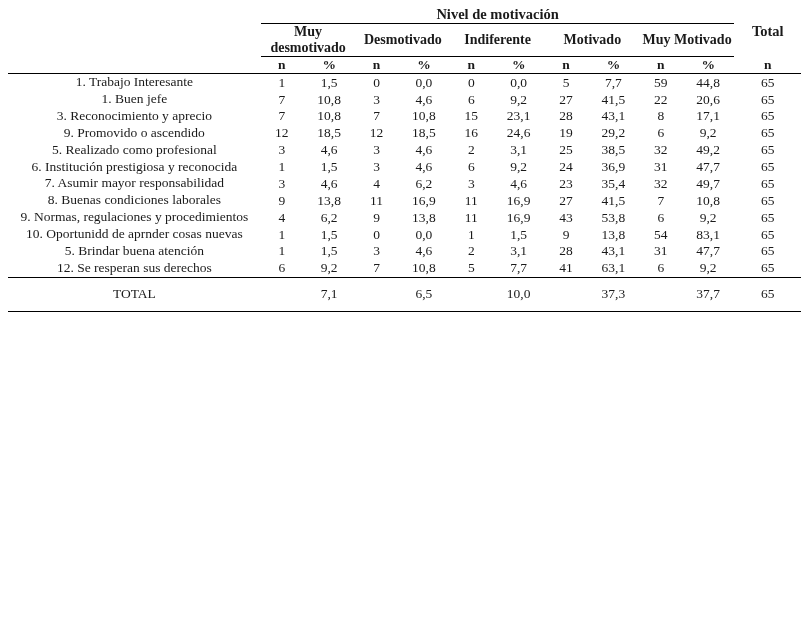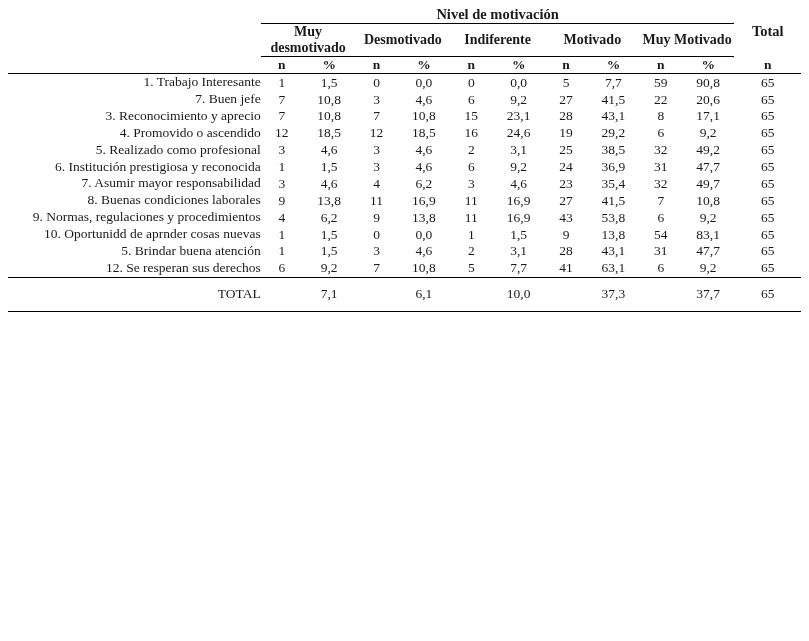--- a/index.html
+++ b/index.html
@@ -54,21 +54,21 @@
     border-bottom: 1px solid #000;
   }
   .subhdr {
     text-align: center;
     font-weight: bold;
     font-size: 13.5px;
     padding: 4px 0 5px 0;
     border-bottom: 1px solid #000;
   }
   .rowlabel {
-    text-align: right;
+    text-align: center;
     padding: 7px 4px 7px 4px;
     font-size: 13.5px;
     line-height: 1.25;
   }
   .num {
     text-align: center;
     font-size: 13.5px;
     padding: 7px 0;
   }
   .line-bottom {
@@ -144,25 +144,25 @@
         <td class="rowlabel">1. Trabajo Interesante</td>
         <td class="num">1</td>
         <td class="num">1,5</td>
         <td class="num">0</td>
         <td class="num">0,0</td>
         <td class="num">0</td>
         <td class="num">0,0</td>
         <td class="num">5</td>
         <td class="num">7,7</td>
         <td class="num">59</td>
-        <td class="num">90,8</td>
-        <td class="num">65</td>
-      </tr>
-      <tr>
-        <td class="rowlabel">7. Buen jefe</td>
+        <td class="num">44,8</td>
+        <td class="num">65</td>
+      </tr>
+      <tr>
+        <td class="rowlabel">1. Buen jefe</td>
         <td class="num">7</td>
         <td class="num">10,8</td>
         <td class="num">3</td>
         <td class="num">4,6</td>
         <td class="num">6</td>
         <td class="num">9,2</td>
         <td class="num">27</td>
         <td class="num">41,5</td>
         <td class="num">22</td>
         <td class="num">20,6</td>
@@ -176,21 +176,21 @@
         <td class="num">10,8</td>
         <td class="num">15</td>
         <td class="num">23,1</td>
         <td class="num">28</td>
         <td class="num">43,1</td>
         <td class="num">8</td>
         <td class="num">17,1</td>
         <td class="num">65</td>
       </tr>
       <tr>
-        <td class="rowlabel">4. Promovido o ascendido</td>
+        <td class="rowlabel">9. Promovido o ascendido</td>
         <td class="num">12</td>
         <td class="num">18,5</td>
         <td class="num">12</td>
         <td class="num">18,5</td>
         <td class="num">16</td>
         <td class="num">24,6</td>
         <td class="num">19</td>
         <td class="num">29,2</td>
         <td class="num">6</td>
         <td class="num">9,2</td>
@@ -306,21 +306,21 @@
         <td class="num">63,1</td>
         <td class="num">6</td>
         <td class="num">9,2</td>
         <td class="num">65</td>
       </tr>
       <tr class="total-row">
         <td class="rowlabel">TOTAL</td>
         <td class="num"></td>
         <td class="num">7,1</td>
         <td class="num"></td>
-        <td class="num">6,1</td>
+        <td class="num">6,5</td>
         <td class="num"></td>
         <td class="num">10,0</td>
         <td class="num"></td>
         <td class="num">37,3</td>
         <td class="num"></td>
         <td class="num">37,7</td>
         <td class="num">65</td>
       </tr>
     </tbody>
   </table>

